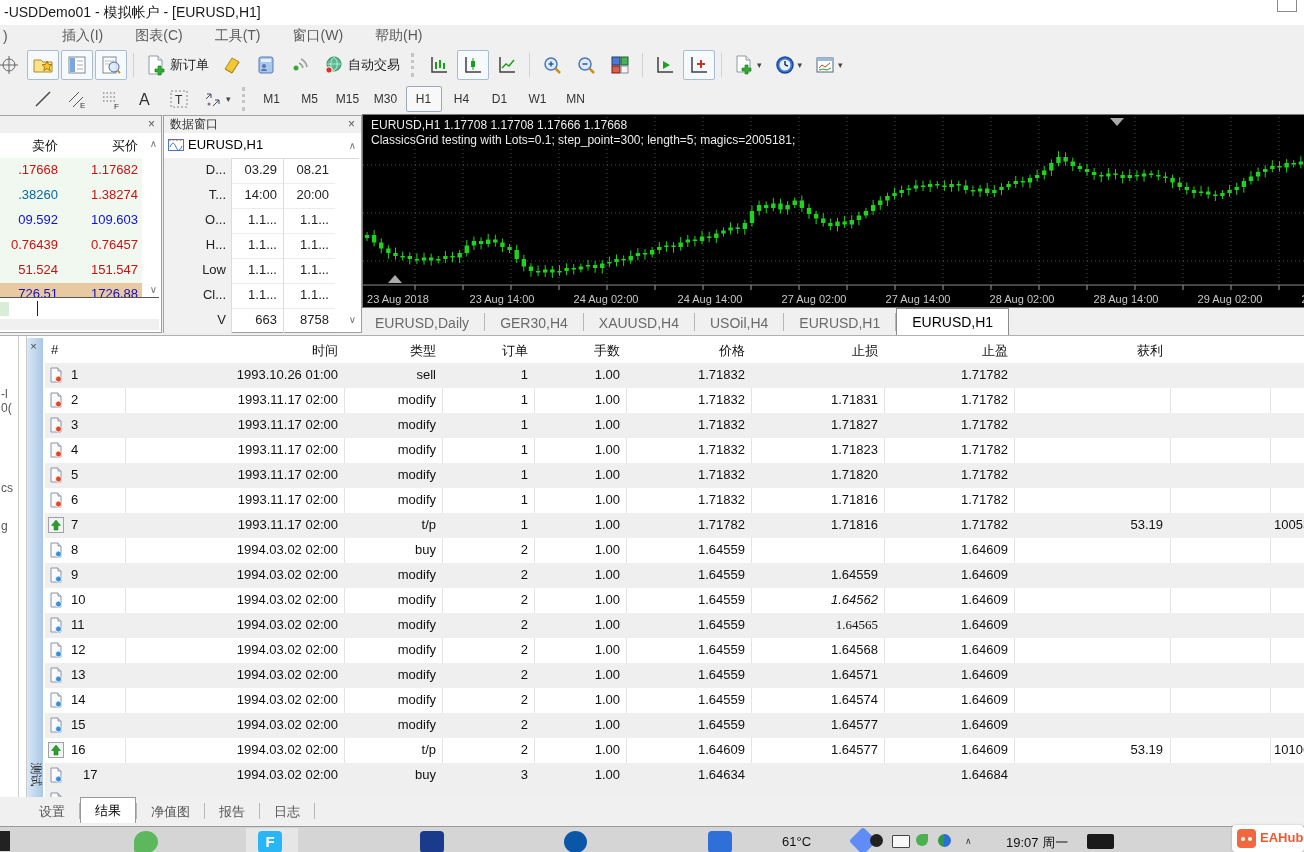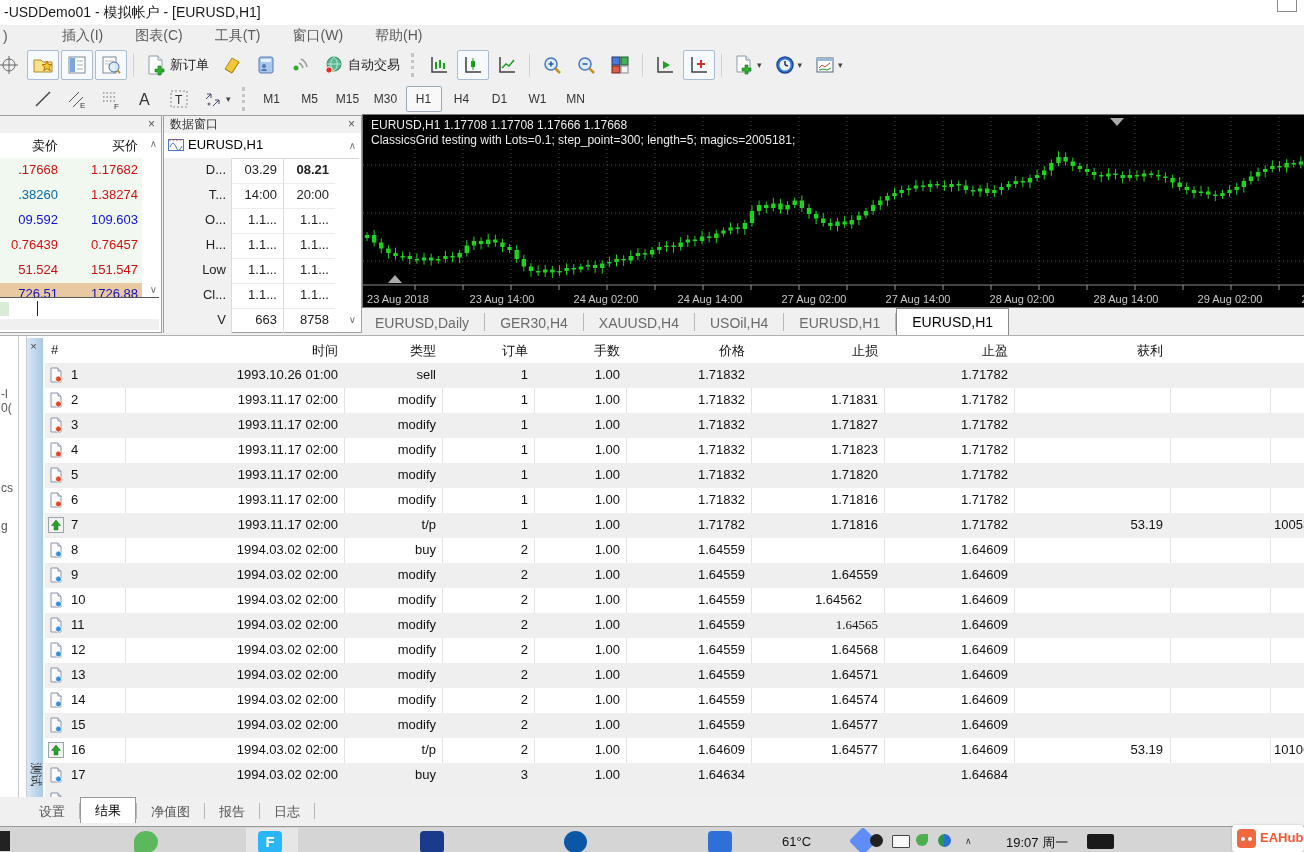--- a/index.html
+++ b/index.html
@@ -403,21 +403,21 @@
             <path d="M2 10c2-5 4-5 6 0s4 4 6-1" fill="none" stroke="#3a68c8"></path>
           </svg></span>
         <span style="position: absolute; left: 24px; top: 4px; font-size: 13px; color: rgb(0, 0, 0);">EURUSD,H1</span>
       </div>
       <span class="chev" style="right: 5px; top: 24px;">∧</span>
       <div class="dw-row" style="top: 42px;">
         <div class="dw-label">
           <span class="dw-cell" style="right: 5px;">D...</span>
         </div>
         <span class="dw-cell" style="right: 58px;">03.29</span>
-        <span class="dw-cell" style="right: 6px; font-weight: bold;">08.21</span>
+        <span class="dw-cell" style="right: 6px;">08.21</span>
         <span style="position: absolute; left: 119px; top: 0px; width: 1px; height: 25px; background: rgb(220, 220, 220);"></span>
       </div>
       <div class="dw-row" style="top: 67px;">
         <div class="dw-label">
           <span class="dw-cell" style="right: 5px;">T...</span>
         </div>
         <span class="dw-cell" style="right: 58px;">14:00</span>
         <span class="dw-cell" style="right: 6px;">20:00</span>
         <span style="position: absolute; left: 119px; top: 0px; width: 1px; height: 25px; background: rgb(220, 220, 220);"></span>
       </div>
@@ -978,21 +978,21 @@
               <path d="M3 1h7l3 3v11H3z" fill="#fbfbfb" stroke="#8a93a8"></path>
               <path d="M10 1v3h3" fill="#e6eaf2" stroke="#8a93a8"></path>
               <circle cx="10.5" cy="12" r="3" fill="#3a8fd8" stroke="#fff" stroke-width=".8"></circle>
             </svg></span>
           <span class="tcell" style="left: 26px;">10</span>
           <span class="tcell" style="right: 966px;">1994.03.02 02:00</span>
           <span class="tcell" style="right: 868px;">modify</span>
           <span class="tcell" style="right: 776px;">2</span>
           <span class="tcell" style="right: 684px;">1.00</span>
           <span class="tcell" style="right: 559px;">1.64559</span>
-          <span class="tcell" style="right: 442px;">1.64562</span>
+          <span class="tcell" style="right: 426px; font-style: italic;">1.64562</span>
           <span class="tcell" style="right: 296px;">1.64609</span>
         </div>
         <div class="trow stripe" style="top: 277px;">
           <span class="ricon"><svg width="16" height="16" viewBox="0 0 16 16">
               <path d="M3 1h7l3 3v11H3z" fill="#fbfbfb" stroke="#8a93a8"></path>
               <path d="M10 1v3h3" fill="#e6eaf2" stroke="#8a93a8"></path>
               <circle cx="10.5" cy="12" r="3" fill="#3a8fd8" stroke="#fff" stroke-width=".8"></circle>
             </svg></span>
           <span class="tcell" style="left: 26px;">11</span>
           <span class="tcell" style="right: 966px;">1994.03.02 02:00</span>
@@ -1078,21 +1078,21 @@
           <span class="tcell" style="right: 296px;">1.64609</span>
           <span class="tcell" style="right: 141px;">53.19</span>
           <span class="tcell" style="left: 1229px;">10106.38</span>
         </div>
         <div class="trow stripe" style="top: 427px;">
           <span class="ricon"><svg width="16" height="16" viewBox="0 0 16 16">
               <path d="M3 1h7l3 3v11H3z" fill="#fbfbfb" stroke="#8a93a8"></path>
               <path d="M10 1v3h3" fill="#e6eaf2" stroke="#8a93a8"></path>
               <circle cx="10.5" cy="12" r="3" fill="#3a8fd8" stroke="#fff" stroke-width=".8"></circle>
             </svg></span>
-          <span class="tcell" style="left: 26px;">17</span>
+          <span class="tcell" style="left: 38px;">17</span>
           <span class="tcell" style="right: 966px;">1994.03.02 02:00</span>
           <span class="tcell" style="right: 868px;">buy</span>
           <span class="tcell" style="right: 776px;">3</span>
           <span class="tcell" style="right: 684px;">1.00</span>
           <span class="tcell" style="right: 559px;">1.64634</span>
           <span class="tcell" style="right: 296px;">1.64684</span>
         </div>
         <div class="trow stripe" style="top: 452px; height: 11px; overflow: hidden;">
           <span class="ricon"><svg width="16" height="16" viewBox="0 0 16 16">
               <path d="M3 1h7l3 3v11H3z" fill="#fbfbfb" stroke="#8a93a8"></path>

